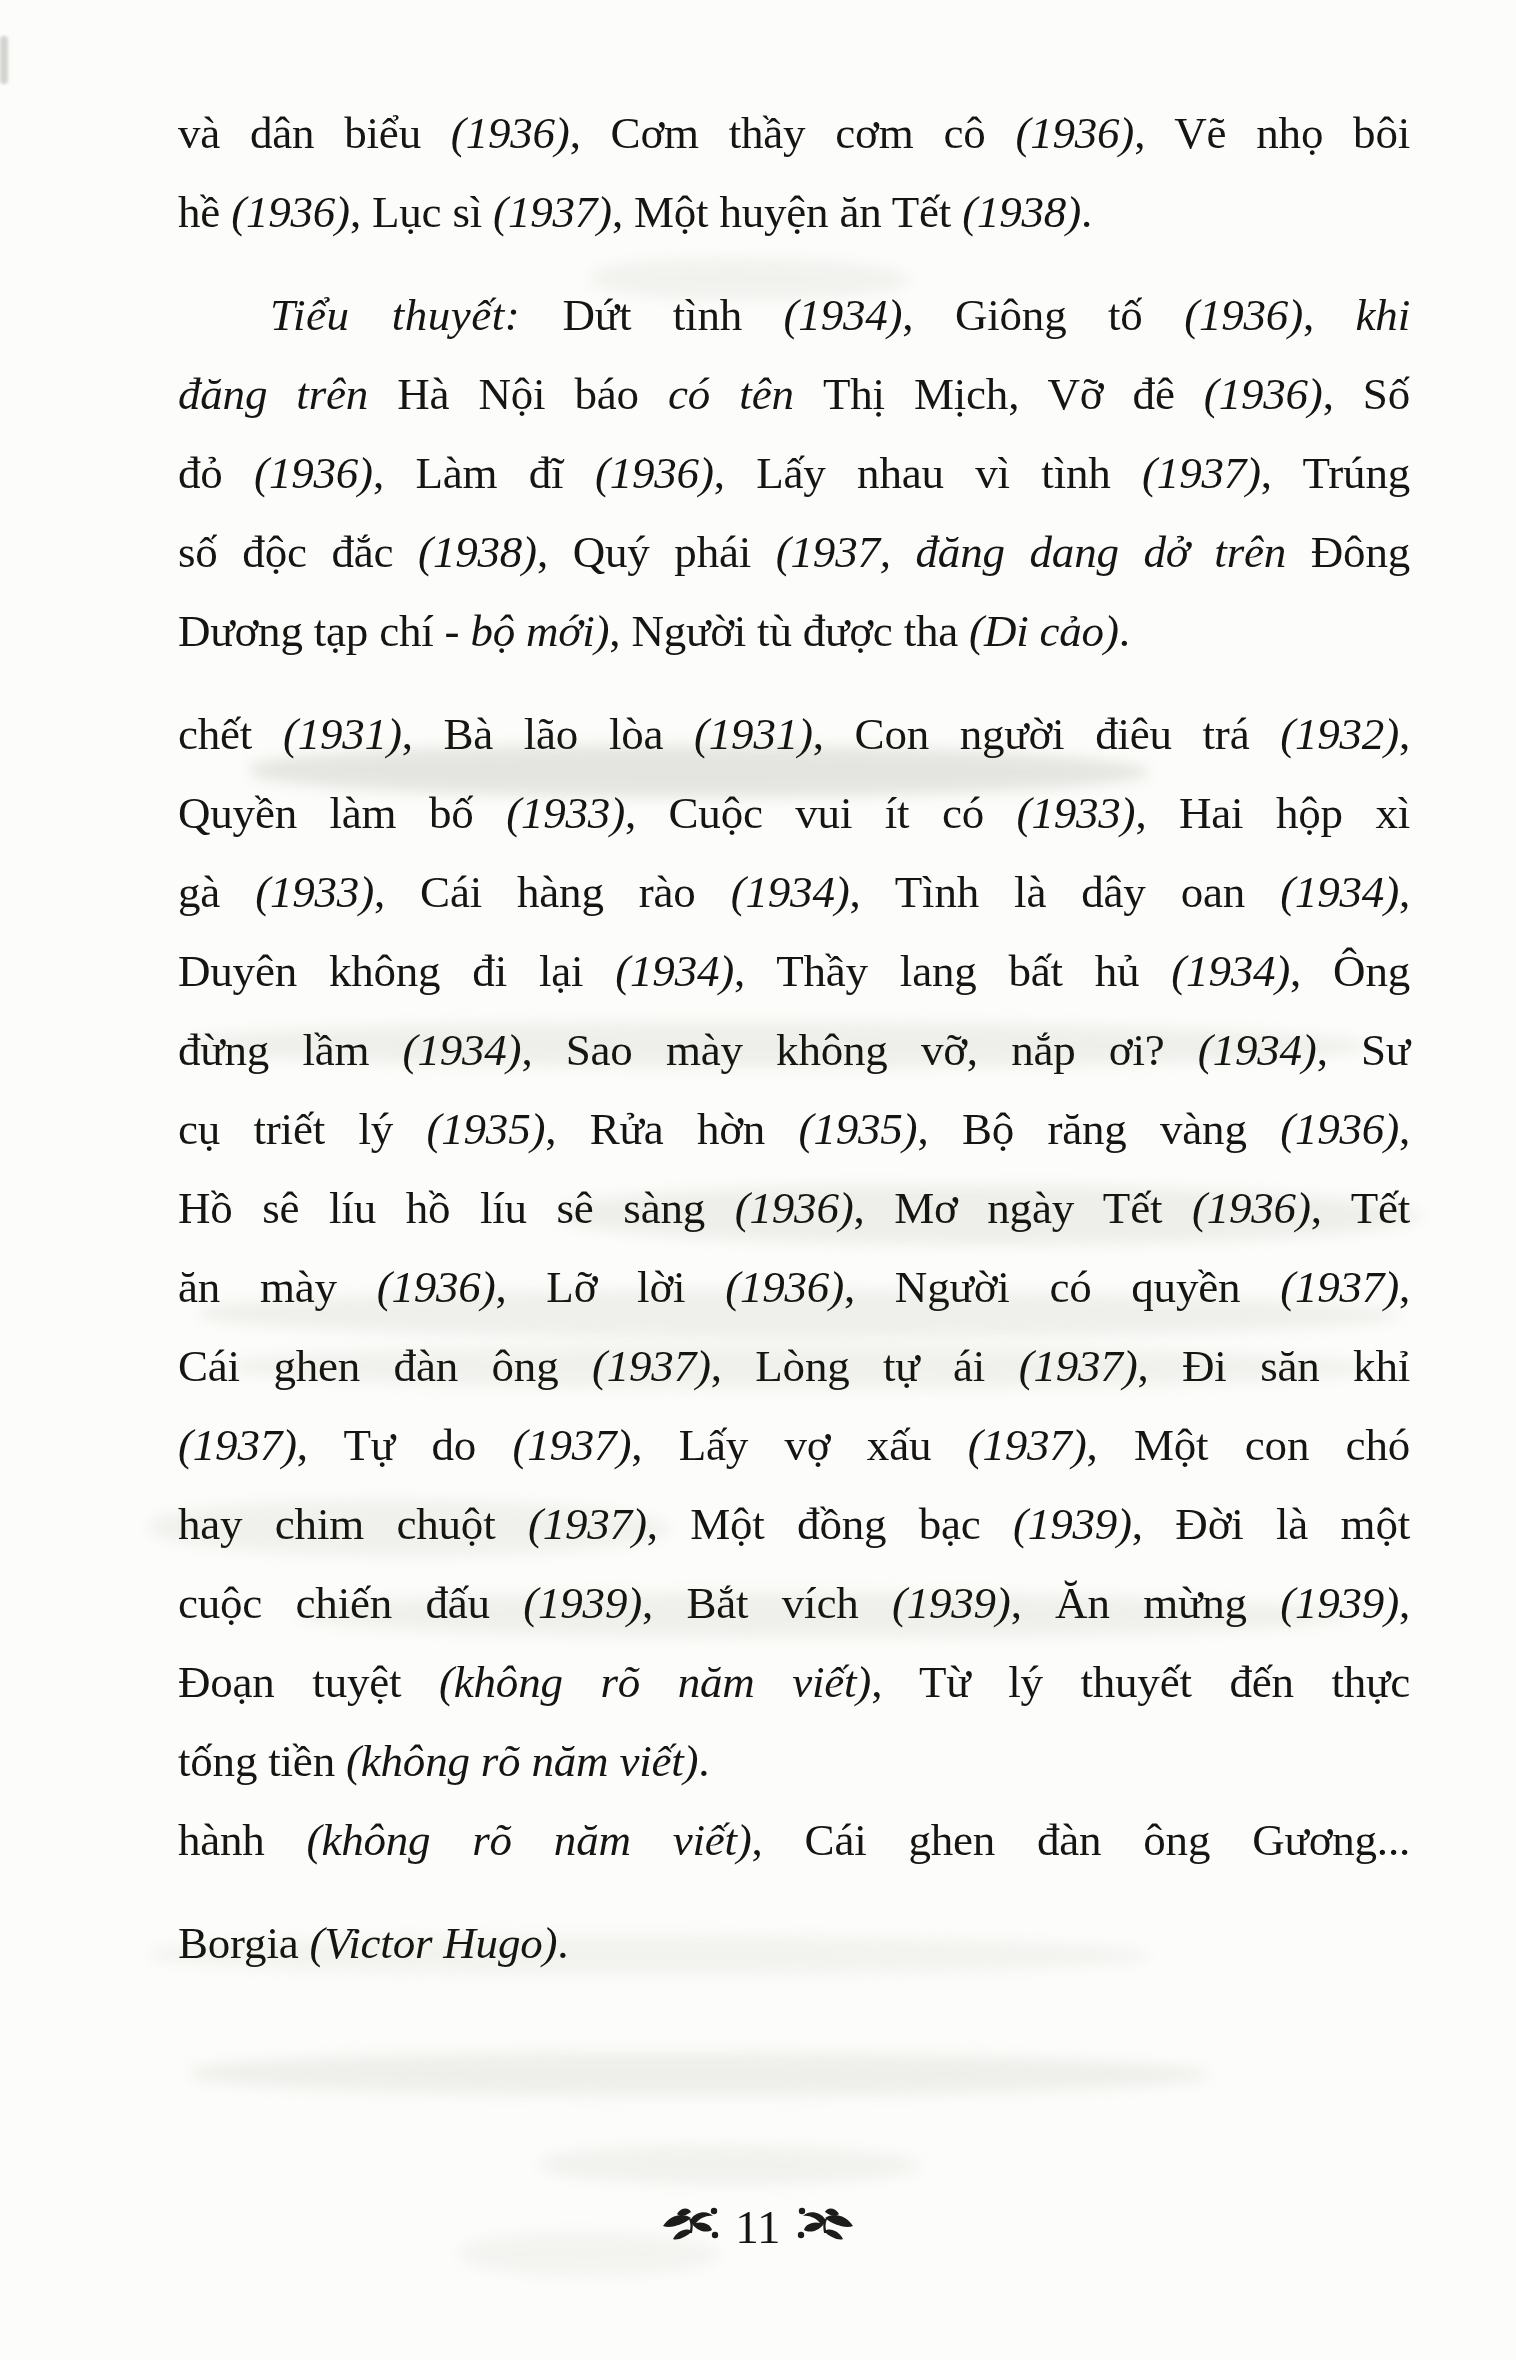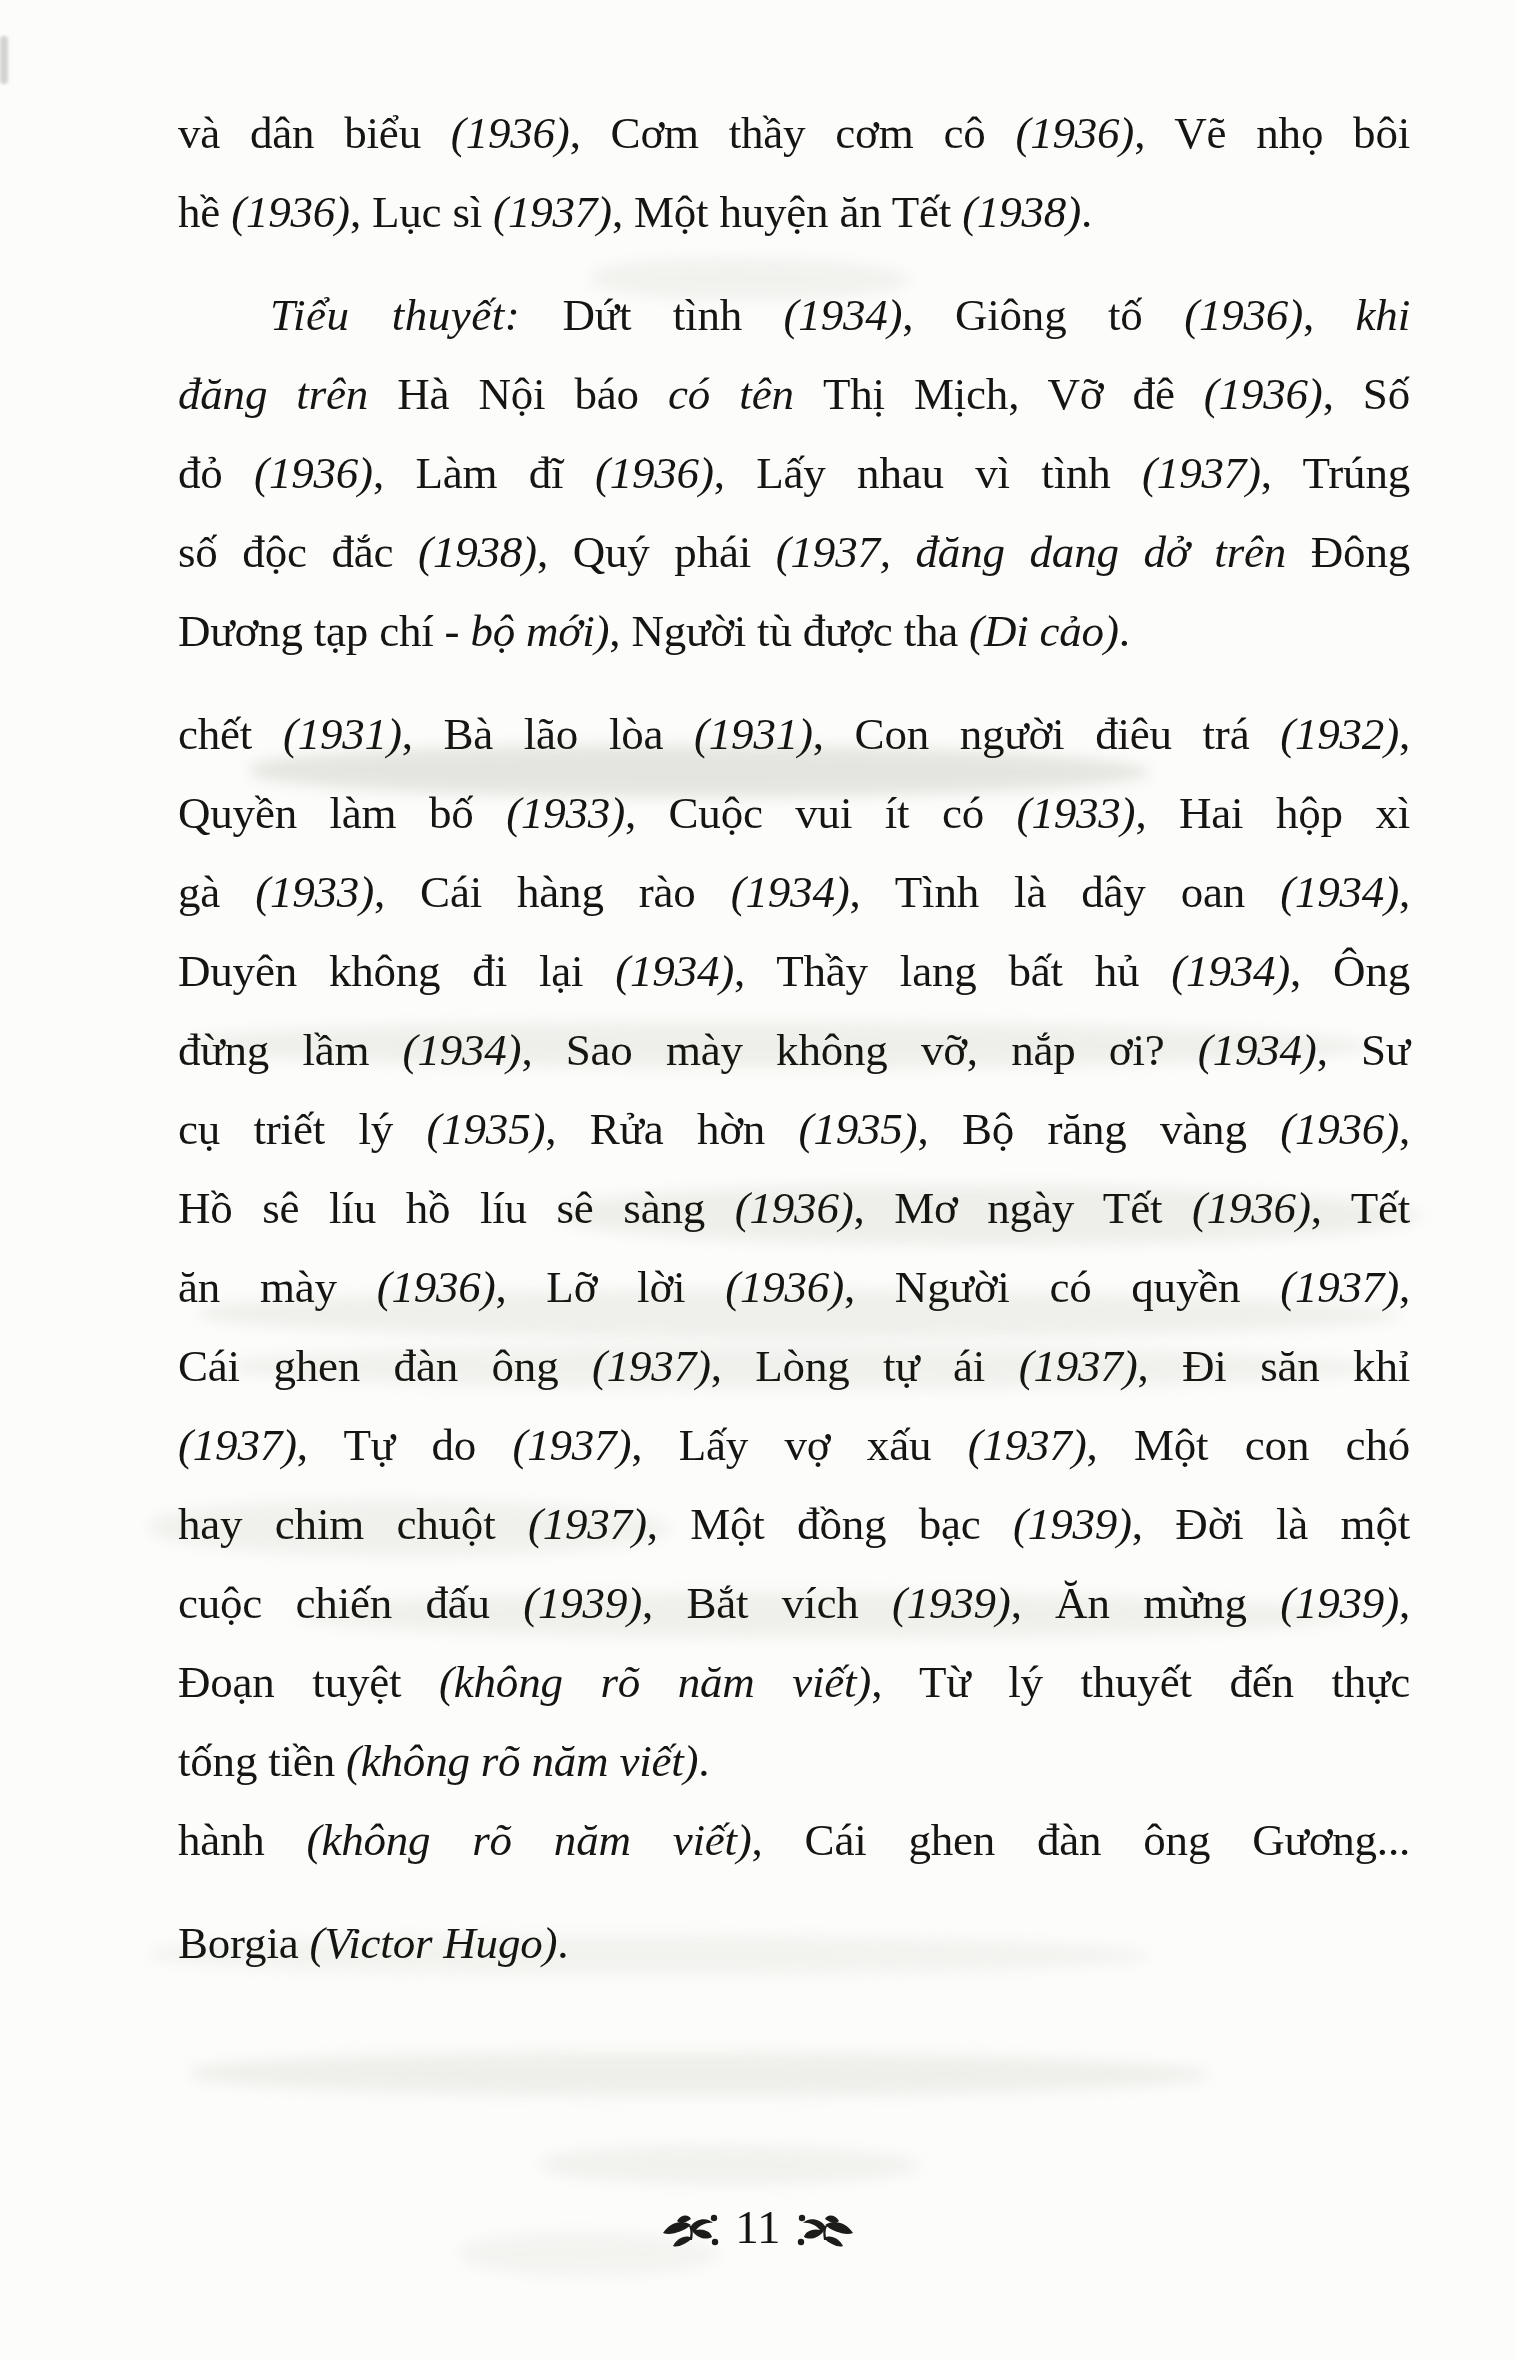--- a/index.html
+++ b/index.html
@@ -41,21 +41,21 @@
   }
   .line.last{text-align-last:left;font-family:Liberation Serif, serif;}
   .line.first{text-indent:92px;}
   .rg{font-style:normal;}
   .it{font-style:italic;}
   .bi{font-style:italic;font-weight:normal;letter-spacing:.5px;}
 
   
   .footer{
     position:absolute;left:0;top:2206px;width:100%;
-    display:flex;justify-content:center;align-items:flex-end;gap:16px;
+    display:flex;justify-content:center;align-items:flex-start;gap:16px;
   }
   .page-num{font-size:47px;line-height:1;transform:translateY(-2px);}
   .fleuron{width:58px;height:40px;}
   .fleuron svg{width:100%;height:100%;fill:#1c1c1a;}
   .fleuron.right{transform:scaleX(-1);}
 </style>
 </head>
 <body>
 
 <div class="page">

